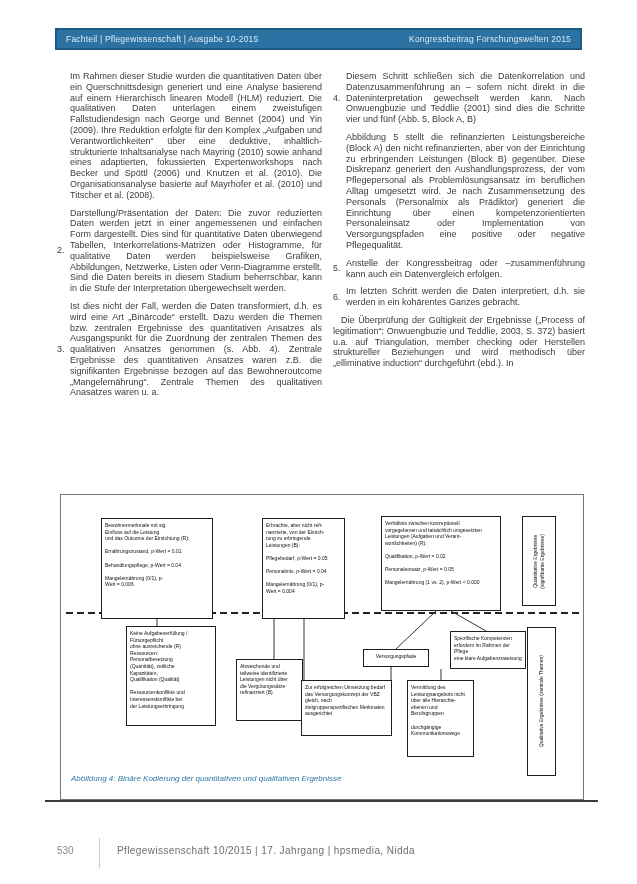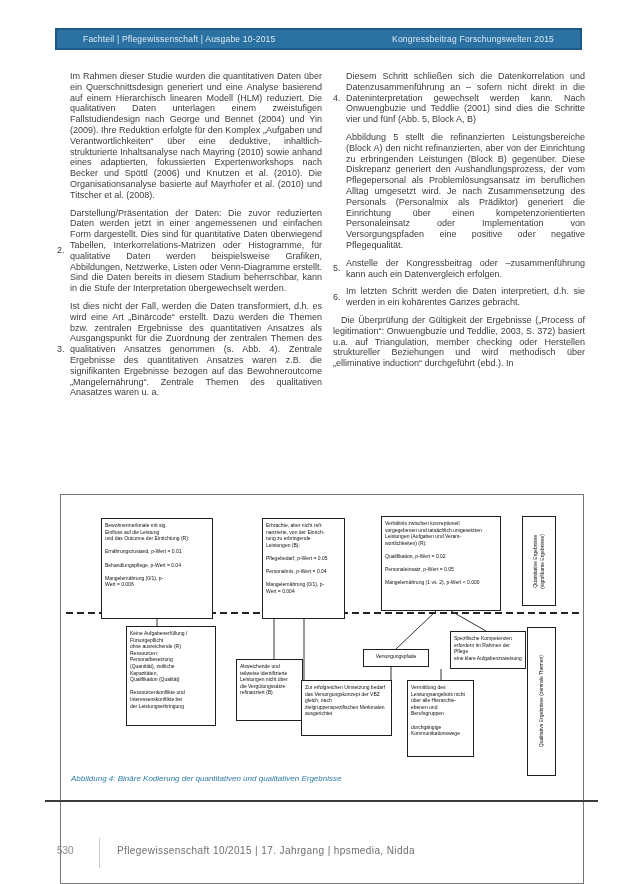--- a/index.html
+++ b/index.html
@@ -5,36 +5,36 @@
   * { margin:0; padding:0; box-sizing:border-box; }
   html,body { background:#ffffff; }
   body { font-family:"Liberation Sans", sans-serif; }
   .page { position:relative; width:637px; height:884px; background:#ffffff; overflow:hidden; }
 
   
   .header-bar {
     position:absolute; left:55px; top:28px; width:527px; height:22px;
     background:#2b71a1; border:2px solid #1c5a85;
     display:flex; justify-content:space-between; align-items:center;
-    padding:0 26px; color:#dcebf5; font-size:8.5px; letter-spacing:0.2px;
+    padding:0 9px; color:#dcebf5; font-size:8.5px; letter-spacing:0.2px;
   }
 
   
   .columns { position:absolute; left:57px; top:71px; width:528px; display:flex; gap:11px;
              font-size:9px; line-height:10.8px; color:#3c3c3c; }
   .col-left  { width:265px; }
   .col-right { width:252px; }
   .block { display:flex; margin-bottom:7px;align-items:center; }
   .block .num { width:13px; flex:none; }
   .block .txt { flex:1; text-align:justify; }
   .block.noindent { display:block; }
   .block.noindent .txt { text-indent:8px; text-align:justify; }
 
   
-  .figure { position:absolute; left:60px; top:494px; width:524px; height:390px;
+  .figure { position:absolute; left:60px; top:494px; width:524px; height:306px;
             border:1px solid #777; background:#fff; }
   .dbox { position:absolute; border:1px solid #1f1f1f; background:#fff;
           font-size:5px; line-height:6.6px; padding:3px 3px; white-space:pre-line;
           color:#101010; overflow:hidden; }
   .vbox { display:flex; align-items:center; justify-content:center; text-align:center; }
   .vbox .vtxt { writing-mode:vertical-rl; transform:rotate(180deg); white-space:pre-line; }
   .fig-caption { position:absolute; left:10px; top:279px; font-size:8px; font-style:italic;
                  color:#2f7aa8; }
   .connectors { position:absolute; left:0; top:0; width:524px; height:306px; }
 

